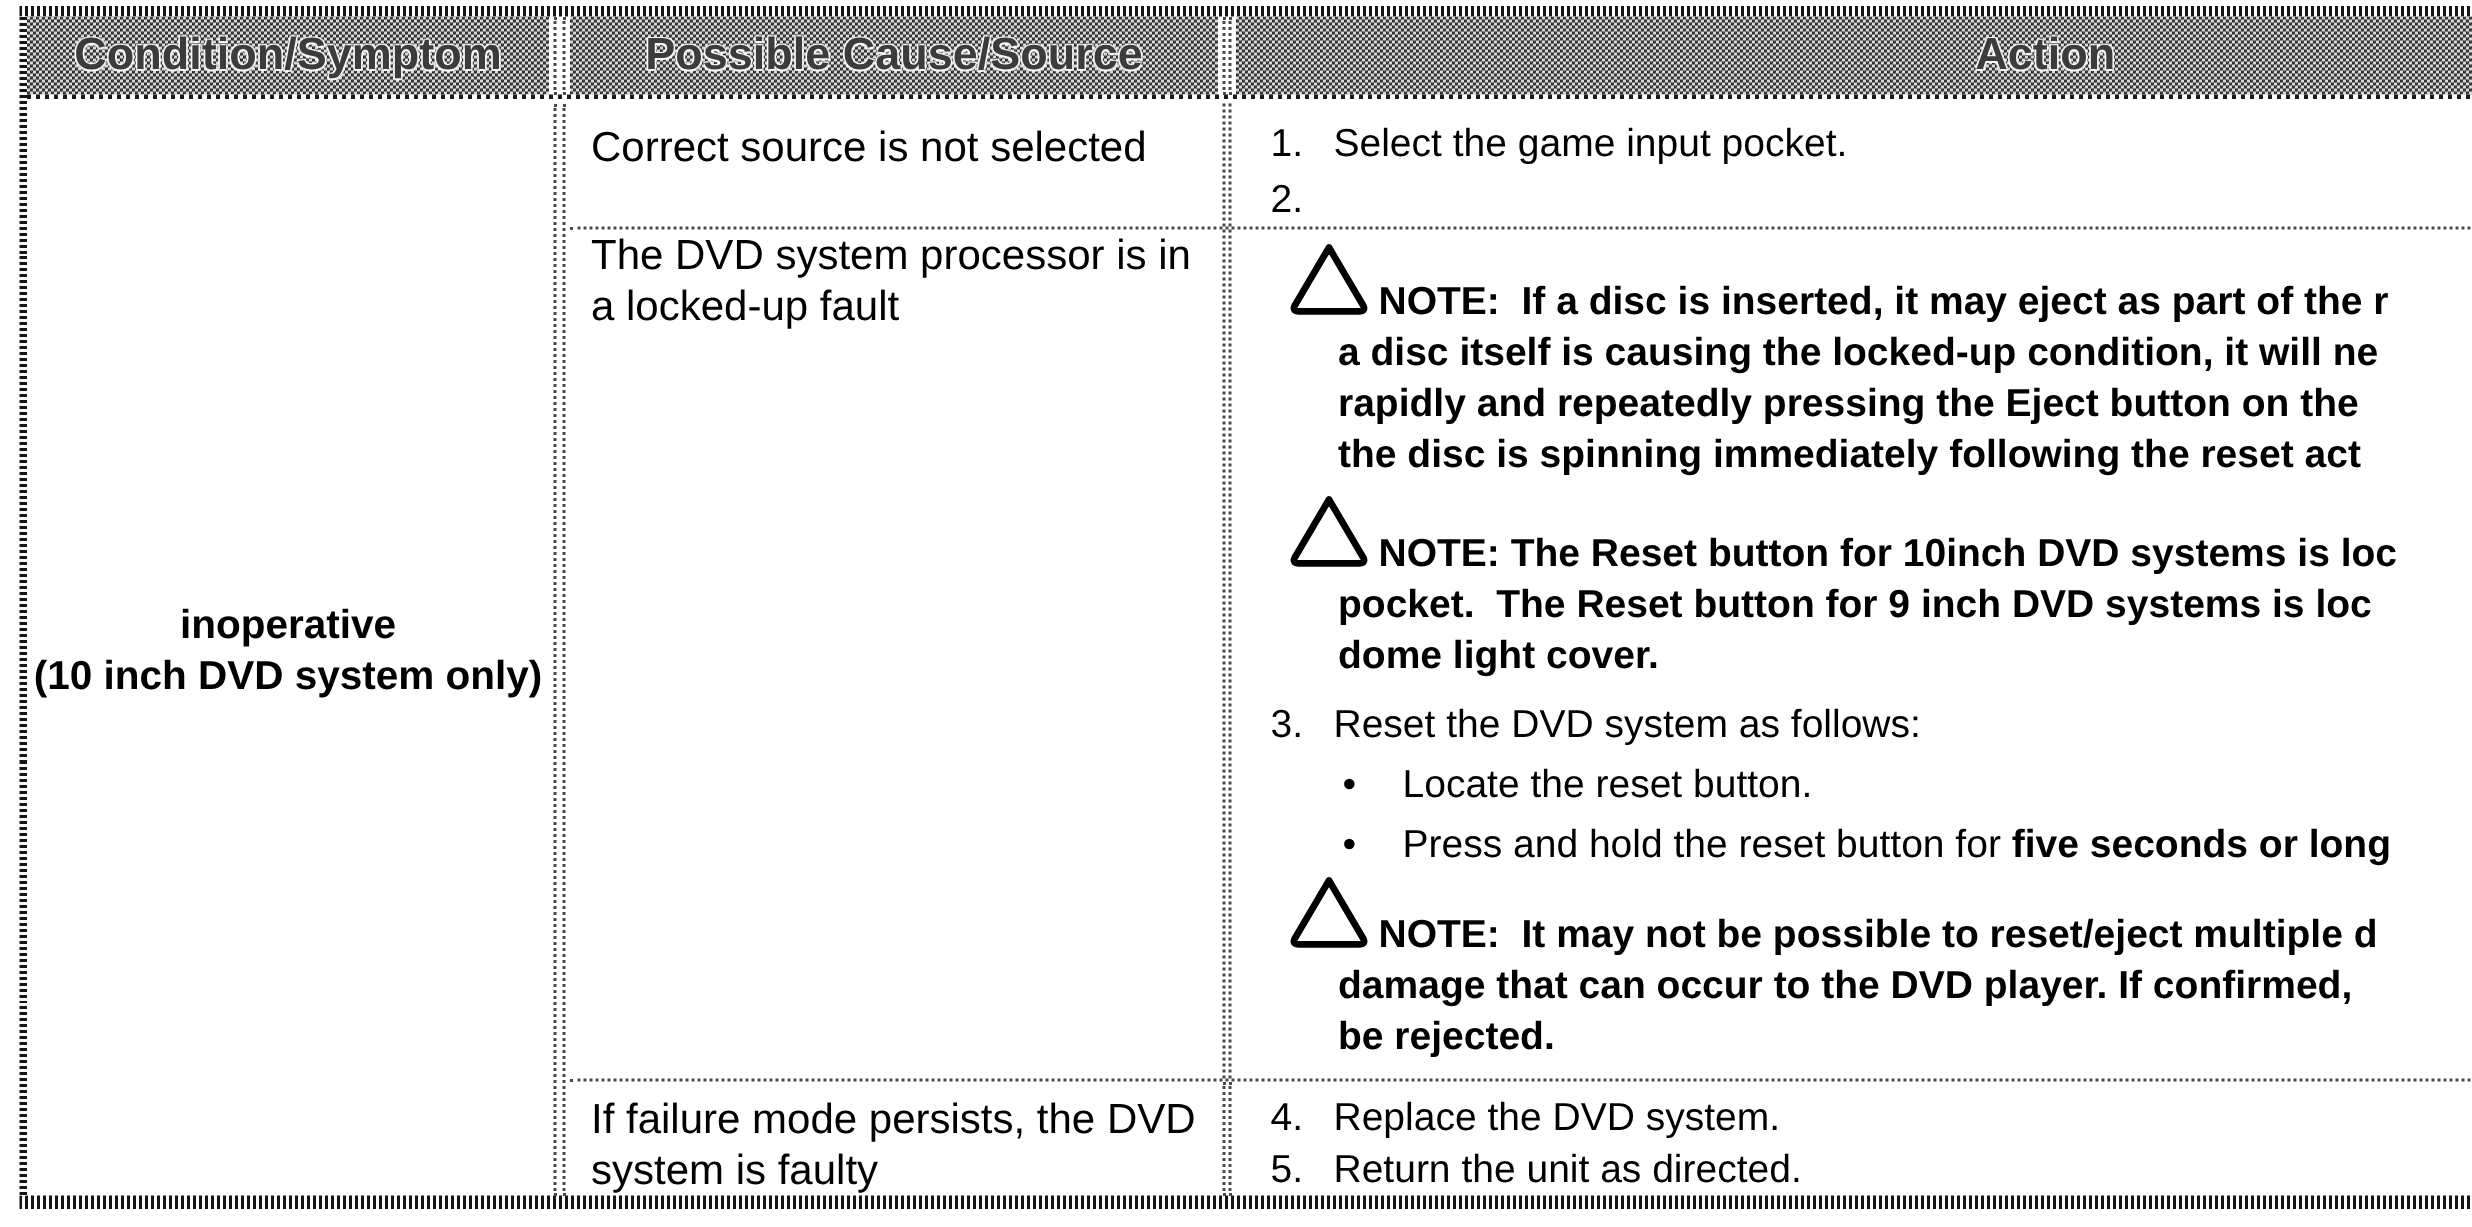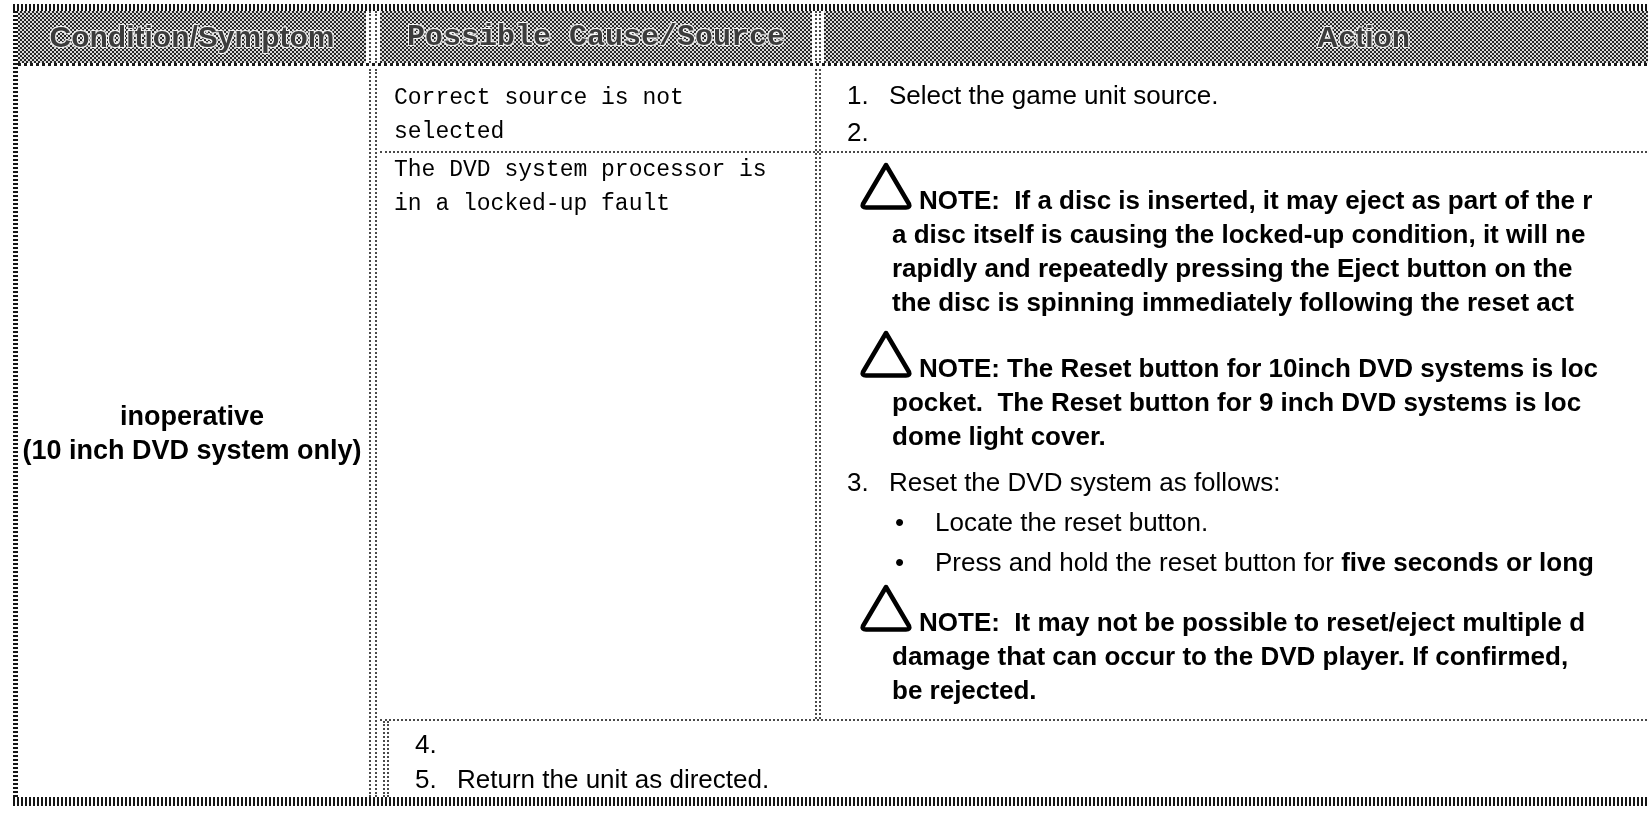--- a/index.html
+++ b/index.html
@@ -24,41 +24,41 @@
       linear-gradient(45deg, #262626 25%, transparent 25%, transparent 75%, #262626 75%),
       linear-gradient(45deg, #262626 25%, #d9d9d9 25%, #d9d9d9 75%, #262626 75%);
     background-position: 0 0, 2px 2px; background-size: 4px 4px;
     color: #3c3c3c;
     text-shadow: -1px -1px 0 rgba(255,255,255,.8), 1px -1px 0 rgba(255,255,255,.8),
                  -1px 1px 0 rgba(255,255,255,.8), 1px 1px 0 rgba(255,255,255,.8);
   }
   .hdr-sep { height: 3px; background: repeating-linear-gradient(90deg, #1a1a1a 0 3px, #fff 3px 6px); margin-bottom: 3px; }
 
   .w-cond  { width: 348px; flex: 0 0 348px; }
-  .w-cause { width: 432px; flex: 0 0 432px; font-family: Liberation Mono, monospace; }
+  .w-cause { width: 432px; flex: 0 0 432px; }
   .w-action{ flex: 1; }
 
   
   .vdiv { flex: 0 0 14px; width: 14px; position: relative; }
   .vdiv.thin { flex: 0 0 12px; width: 12px; }
   .vdiv::before { content:""; position:absolute; top:0; bottom:0; left:3px;  border-left: 2px dotted #4a4a4a; }
   .vdiv::after  { content:""; position:absolute; top:0; bottom:0; right:3px; border-right: 2px dotted #4a4a4a; }
 
   .body-wrap { display: flex; flex: 1; }
   .cell-cond {
     display: flex; align-items: center; justify-content: center;
     text-align: center; font-weight: bold; font-size: 27px; line-height: 34px;
   }
   .rows { flex: 1; display: flex; flex-direction: column; }
   .row { display: flex; }
   .row-1 { height: 82px; }
   .row-2 { height: 568px; border-top: 2px dotted #4a4a4a; }
   .row-3 { flex: 1; border-top: 2px dotted #4a4a4a; }
 
-  .cell-cause { font-size: 23px; line-height: 34px; padding: 12px 10px 0 14px; }
+  .cell-cause { font-size: 28px; line-height: 34px; padding: 12px 10px 0 14px; }
   .cell-cause.centered { display: flex; padding-top: 0; }
   .cell-action { font-size: 26px; padding: 8px 0 0 23px; overflow: hidden; }
 
   .step { display: flex; line-height: 37px; }
   .step-num { width: 42px; flex: 0 0 42px; }
   .step-text { white-space: pre; }
 
   .bullet { display: flex; margin-left: 48px; line-height: 34px; margin-top: 6px; }
   .bullet-marker { width: 40px; flex: 0 0 40px; }
   .bullet-text { white-space: pre; }
@@ -104,21 +104,21 @@
         <div class="vdiv"></div>
 
         <div class="rows">
 
           <div class="row row-1">
             <div class="cell-cause w-cause">Correct source is not selected</div>
             <div class="vdiv thin"></div>
             <div class="cell-action w-action">
               <div class="step">
                 <span class="step-num">1.</span>
-                <span class="step-text">Select the game unit source.</span>
+                <span class="step-text">Select the game input pocket.</span>
               </div>
               <div class="step">
                 <span class="step-num">2.</span>
               </div>
             </div>
           </div>
 
           <div class="row row-2">
             <div class="cell-cause w-cause centered">
               <div>The DVD system processor is in a locked-up fault</div>
@@ -171,24 +171,26 @@
                 </span>
                 <div class="nline first">NOTE:  It may not be possible to reset/eject multiple d</div>
                 <div class="nline">damage that can occur to the DVD player. If confirmed,</div>
                 <div class="nline">be rejected.</div>
               </div>
 
             </div>
           </div>
 
           <div class="row row-3">
+            <div class="cell-cause w-cause" style="padding-top:8px">If failure mode persists, the DVD system is faulty</div>
             <div class="vdiv thin"></div>
             <div class="cell-action w-action">
               <div class="step">
                 <span class="step-num">4.</span>
+                <span class="step-text">Replace the DVD system.</span>
               </div>
               <div class="step">
                 <span class="step-num">5.</span>
                 <span class="step-text">Return the unit as directed.</span>
               </div>
             </div>
           </div>
 
         </div>
       </div>

